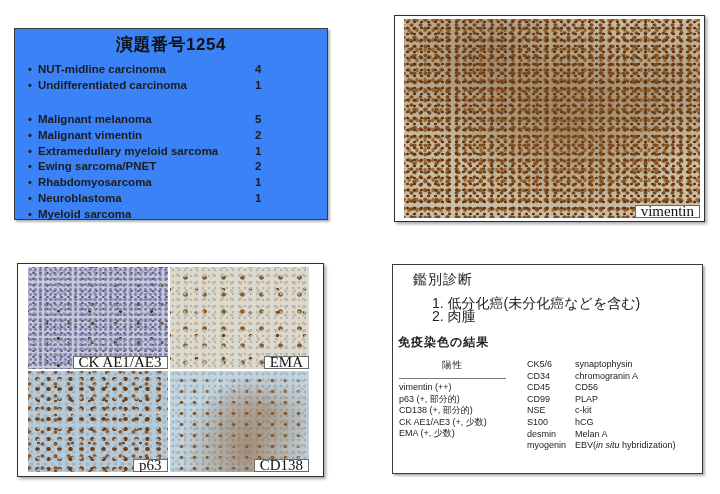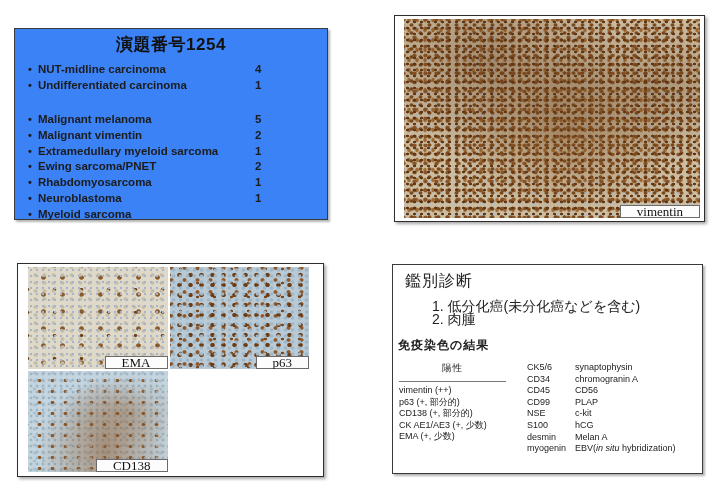--- a/index.html
+++ b/index.html
@@ -32,22 +32,22 @@
   
   .photo-frame {
     position:absolute; background:#fff; border:1px solid #2e2e2e;
     box-shadow:2px 2px 3px rgba(0,0,0,0.35);
   }
   .vim-frame { left:394px; top:15px; width:311px; height:207px; padding:3px 4px 3px 9px; }
   .quad-frame { left:17px; top:263px; width:307px; height:214px; padding:3px 14px 4px 10px; }
   .micro { position:relative; width:100%; height:100%; overflow:hidden; }
   .micro-label {
     position:absolute; right:0; bottom:0; background:#fcfcfc;
-    border:1px solid #6b6b6b; padding:0 16px; line-height:11px;
-    font-family:"Liberation Serif","DejaVu Serif",serif; font-size:13px; color:#111;
+    border:1px solid #6b6b6b; padding:0 5px; line-height:11px;
+    font-family:"Liberation Serif","DejaVu Serif",serif; font-size:15px; color:#111;
     white-space:nowrap;
   }
   .quad {
     display:grid; width:100%; height:100%;
     grid-template-columns:1fr 1fr; grid-template-rows:1fr 1fr;
     gap:2px; background:#fff;
   }
 
   
   .img-vimentin {
@@ -106,21 +106,21 @@
     background-size:100% 100%,100% 100%,6px 6px,13px 11px,9px 8px;
     background-position:0 0,0 0,0 0,5px 4px,2px 6px;
   }
 
   
   .dx-box {
     position:absolute; left:392px; top:264px; width:311px; height:210px;
     background:#fff; border:1px solid #3a3a3a;
     box-shadow:2px 2px 2px rgba(0,0,0,0.30);
   }
-  .dx-heading { margin:6px 0 0 12px; font-size:16px; letter-spacing:1px; color:#222; }
+  .dx-heading { margin:6px 0 0 20px; font-size:14px; letter-spacing:1px; color:#222; }
   .dx-list { margin:8px 0 0 39px; font-size:14px; line-height:13px; color:#222; }
   .ihc-heading { margin:11px 0 0 5px; font-size:12px; letter-spacing:1px; color:#222;font-weight:bold; }
   .ihc-table { display:flex; margin:8px 6px 0 6px; font-size:9px; color:#222; }
   .col-pos { width:107px; margin-right:16px; }
   .col-neg { flex:1; }
   .col-h {
     text-align:center; font-size:9.5px; padding-bottom:6px; letter-spacing:1px;
     border-bottom:1px solid #777; margin-bottom:3px;
   }
   .cell { line-height:11.6px; white-space:nowrap; }
@@ -186,20 +186,23 @@
   </section>
 
   <figure class="photo-frame vim-frame">
     <div class="micro img-vimentin">
       <span class="micro-label">vimentin</span>
     </div>
   </figure>
 
   <figure class="photo-frame quad-frame">
     <div class="quad">
+      <div class="micro img-ck">
+        <span class="micro-label">CK AE1/AE3</span>
+      </div>
       <div class="micro img-ema">
         <span class="micro-label">EMA</span>
       </div>
       <div class="micro img-p63">
         <span class="micro-label">p63</span>
       </div>
       <div class="micro img-cd138">
         <span class="micro-label">CD138</span>
       </div>
     </div>

